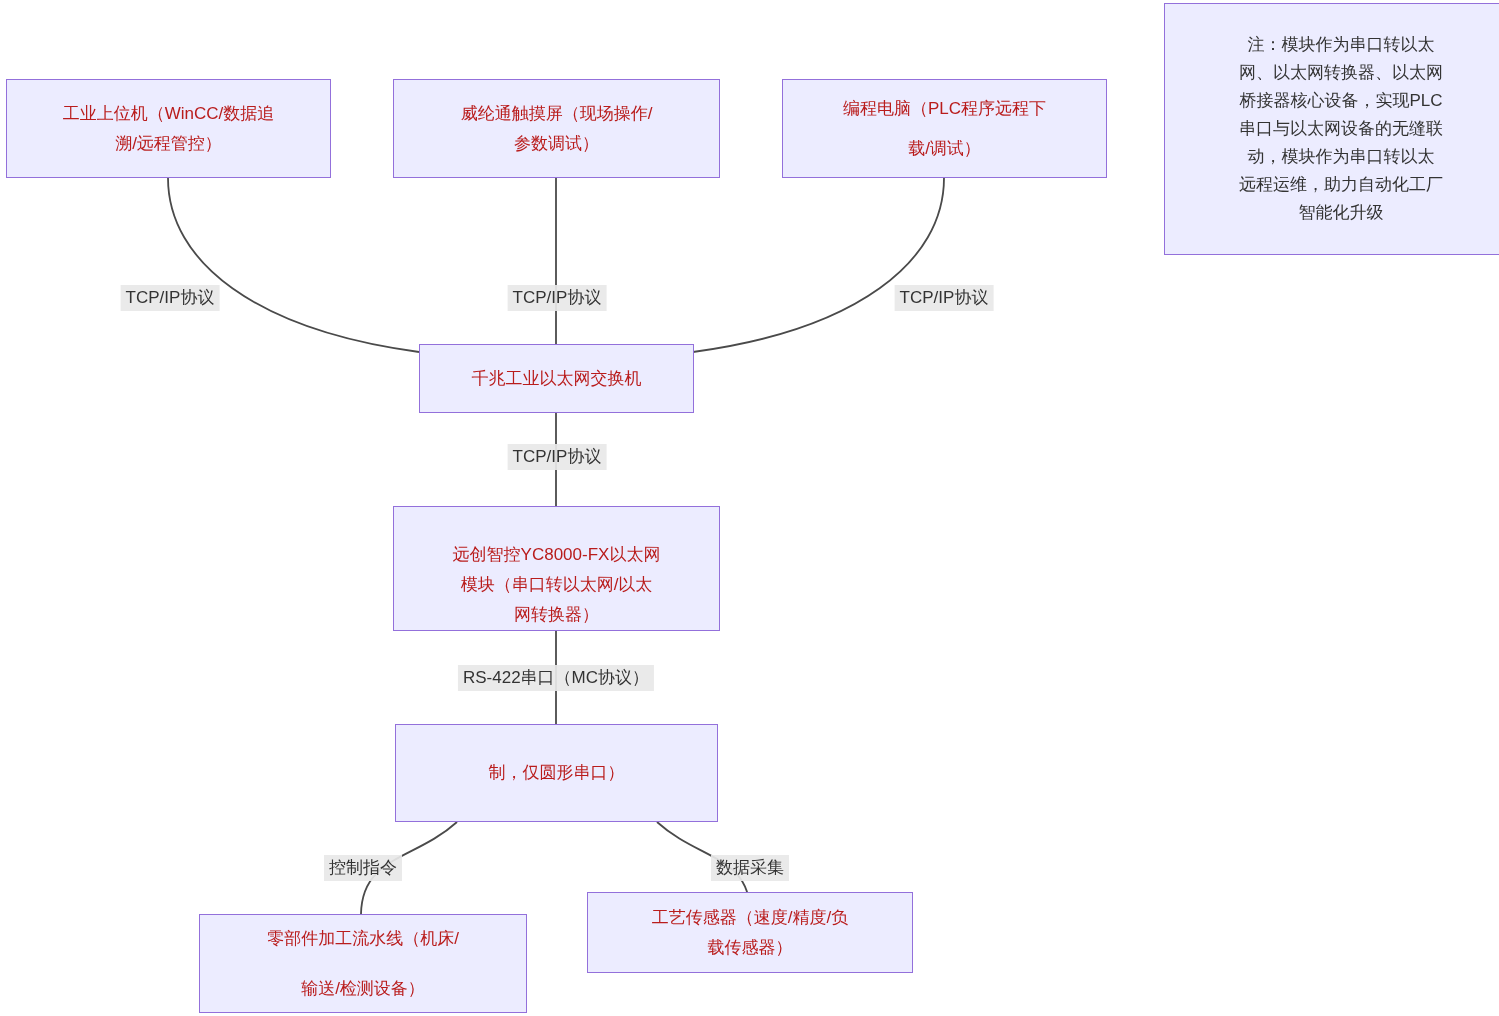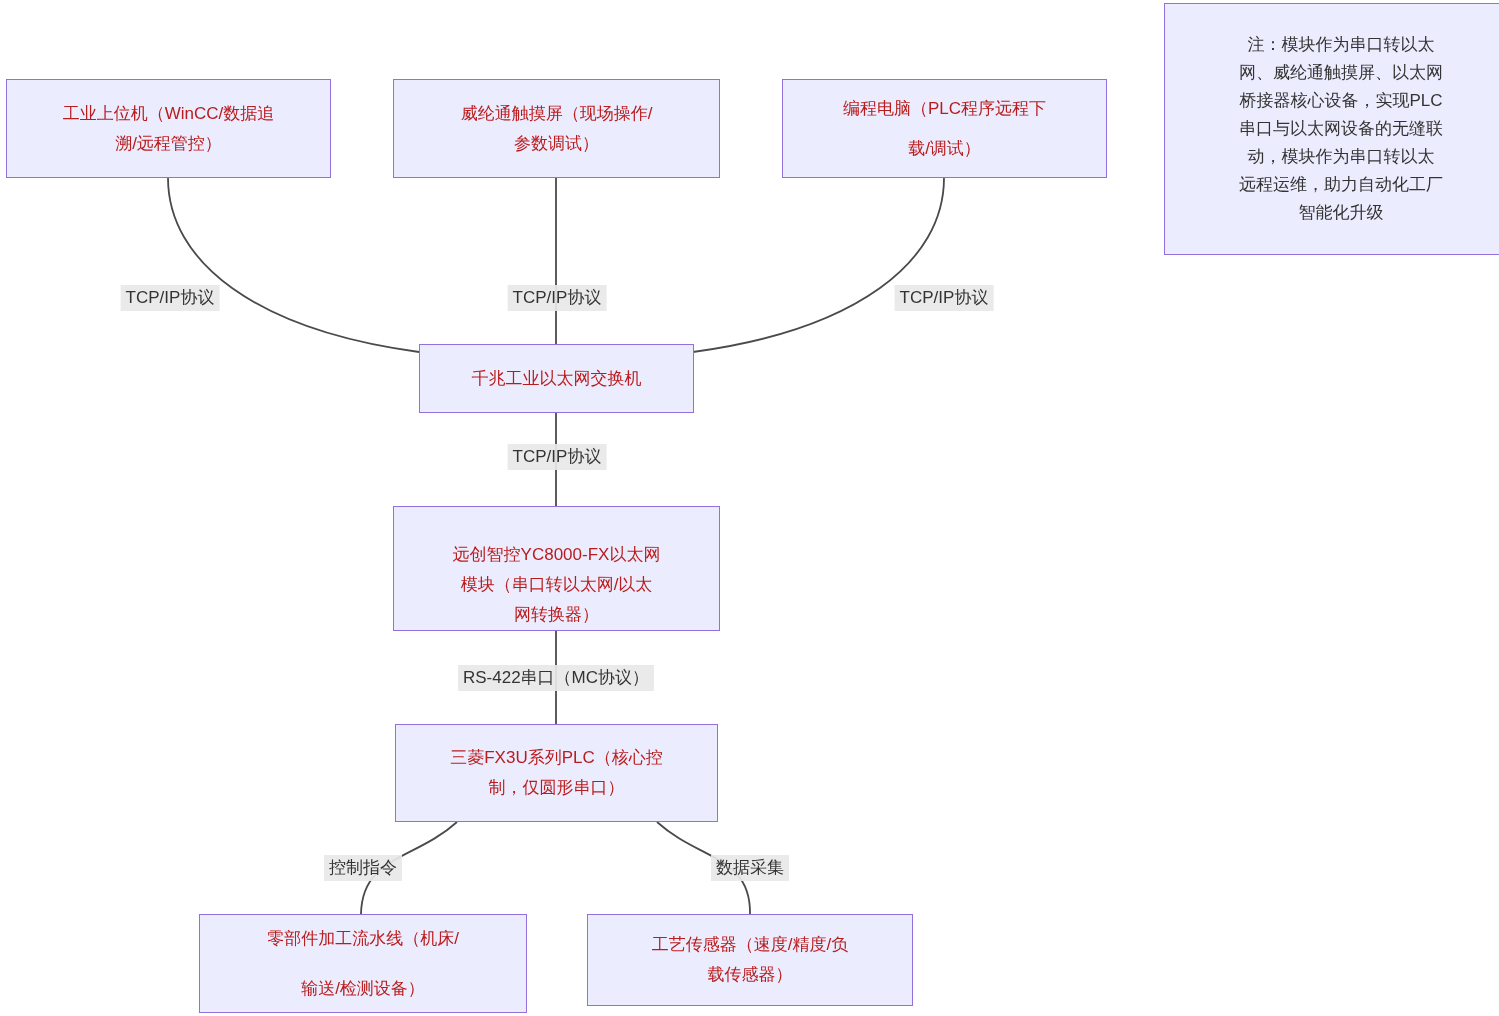--- a/index.html
+++ b/index.html
@@ -67,21 +67,21 @@
     white-space: nowrap;
   }
   
   #node-host    { left: 6px;    top: 79px;  width: 325px; height: 99px; }
   #node-hmi     { left: 393px;  top: 79px;  width: 327px; height: 99px; }
   #node-pc      { left: 782px;  top: 79px;  width: 325px; height: 99px; gap: 10px; }
   #node-switch  { left: 419px;  top: 344px; width: 275px; height: 69px; }
   #node-module  { left: 393px;  top: 506px; width: 327px; height: 125px; justify-content: flex-end; }
   #node-plc     { left: 395px;  top: 724px; width: 323px; height: 98px; }
   #node-line    { left: 199px;  top: 914px; width: 328px; height: 99px; gap: 20px; }
-  #node-sensor  { left: 587px;  top: 914px; width: 326px; height: 92px; }
+  #node-sensor  { left: 587px;  top: 892px; width: 326px; height: 81px; }
   #note-box     { left: 1164px; top: 3px;   width: 354px; height: 252px; }
   
   #elabel-0 { left: 170px; top: 298px; }
   #elabel-1 { left: 557px; top: 298px; }
   #elabel-2 { left: 944px; top: 298px; }
   #elabel-3 { left: 557px; top: 457px; }
   #elabel-4 { left: 556px; top: 678px; }
   #elabel-5 { left: 363px; top: 868px; }
   #elabel-6 { left: 750px; top: 868px; }
 </style>
@@ -119,37 +119,36 @@
     <span>千兆工业以太网交换机</span>
   </div>
 
   <div class="node" id="node-module">
     <span>远创智控YC8000-FX以太网</span>
     <span>模块（串口转以太网/以太</span>
     <span>网转换器）</span>
   </div>
 
   <div class="node" id="node-plc">
-    <span>三菱FX3U系列PLC（核心控</span>
     <span>制，仅圆形串口）</span>
   </div>
 
   <div class="node" id="node-line">
     <span>零部件加工流水线（机床/</span>
     <span>输送/检测设备）</span>
   </div>
 
   <div class="node" id="node-sensor">
     <span>工艺传感器（速度/精度/负</span>
     <span>载传感器）</span>
   </div>
 
   <div class="note" id="note-box">
     <span>注：模块作为串口转以太</span>
-    <span>网、威纶通触摸屏、以太网</span>
+    <span>网、以太网转换器、以太网</span>
     <span>桥接器核心设备，实现PLC</span>
     <span>串口与以太网设备的无缝联</span>
     <span>动，模块作为串口转以太</span>
     <span>远程运维，助力自动化工厂</span>
     <span>智能化升级</span>
   </div>
 
   <div class="edge-label" id="elabel-0">TCP/IP协议</div>
   <div class="edge-label" id="elabel-1">TCP/IP协议</div>
   <div class="edge-label" id="elabel-2">TCP/IP协议</div>

